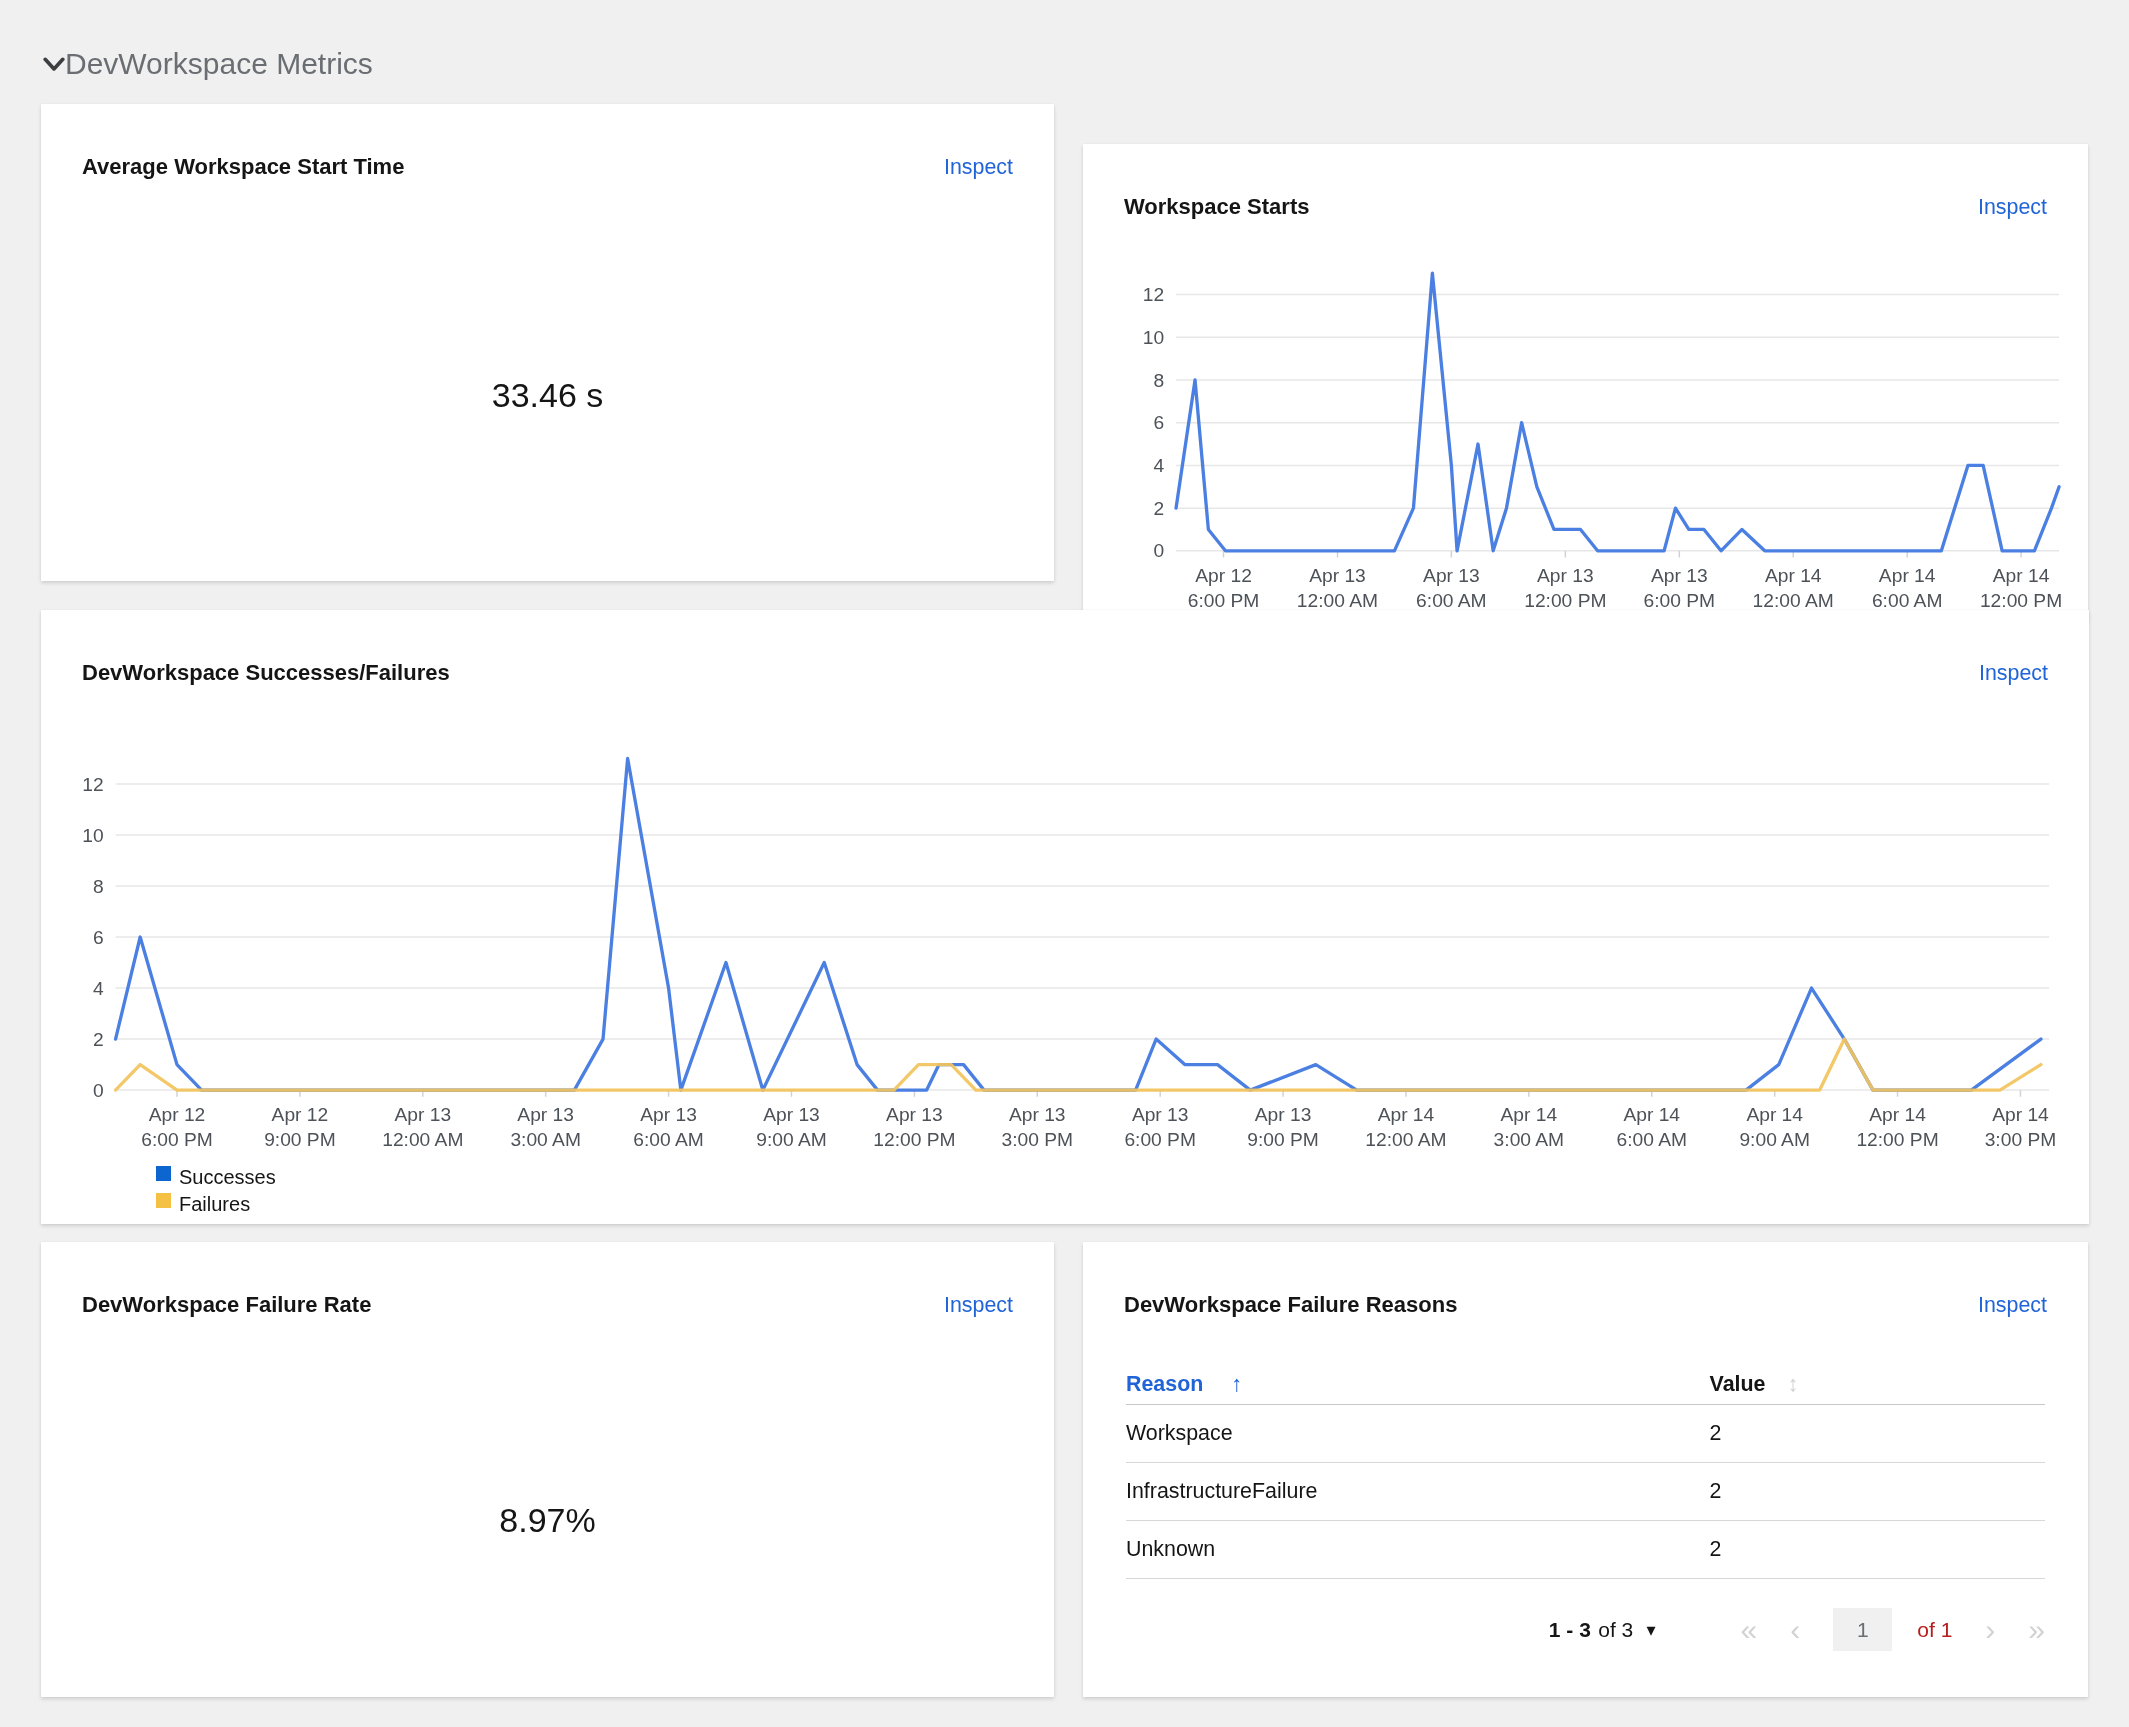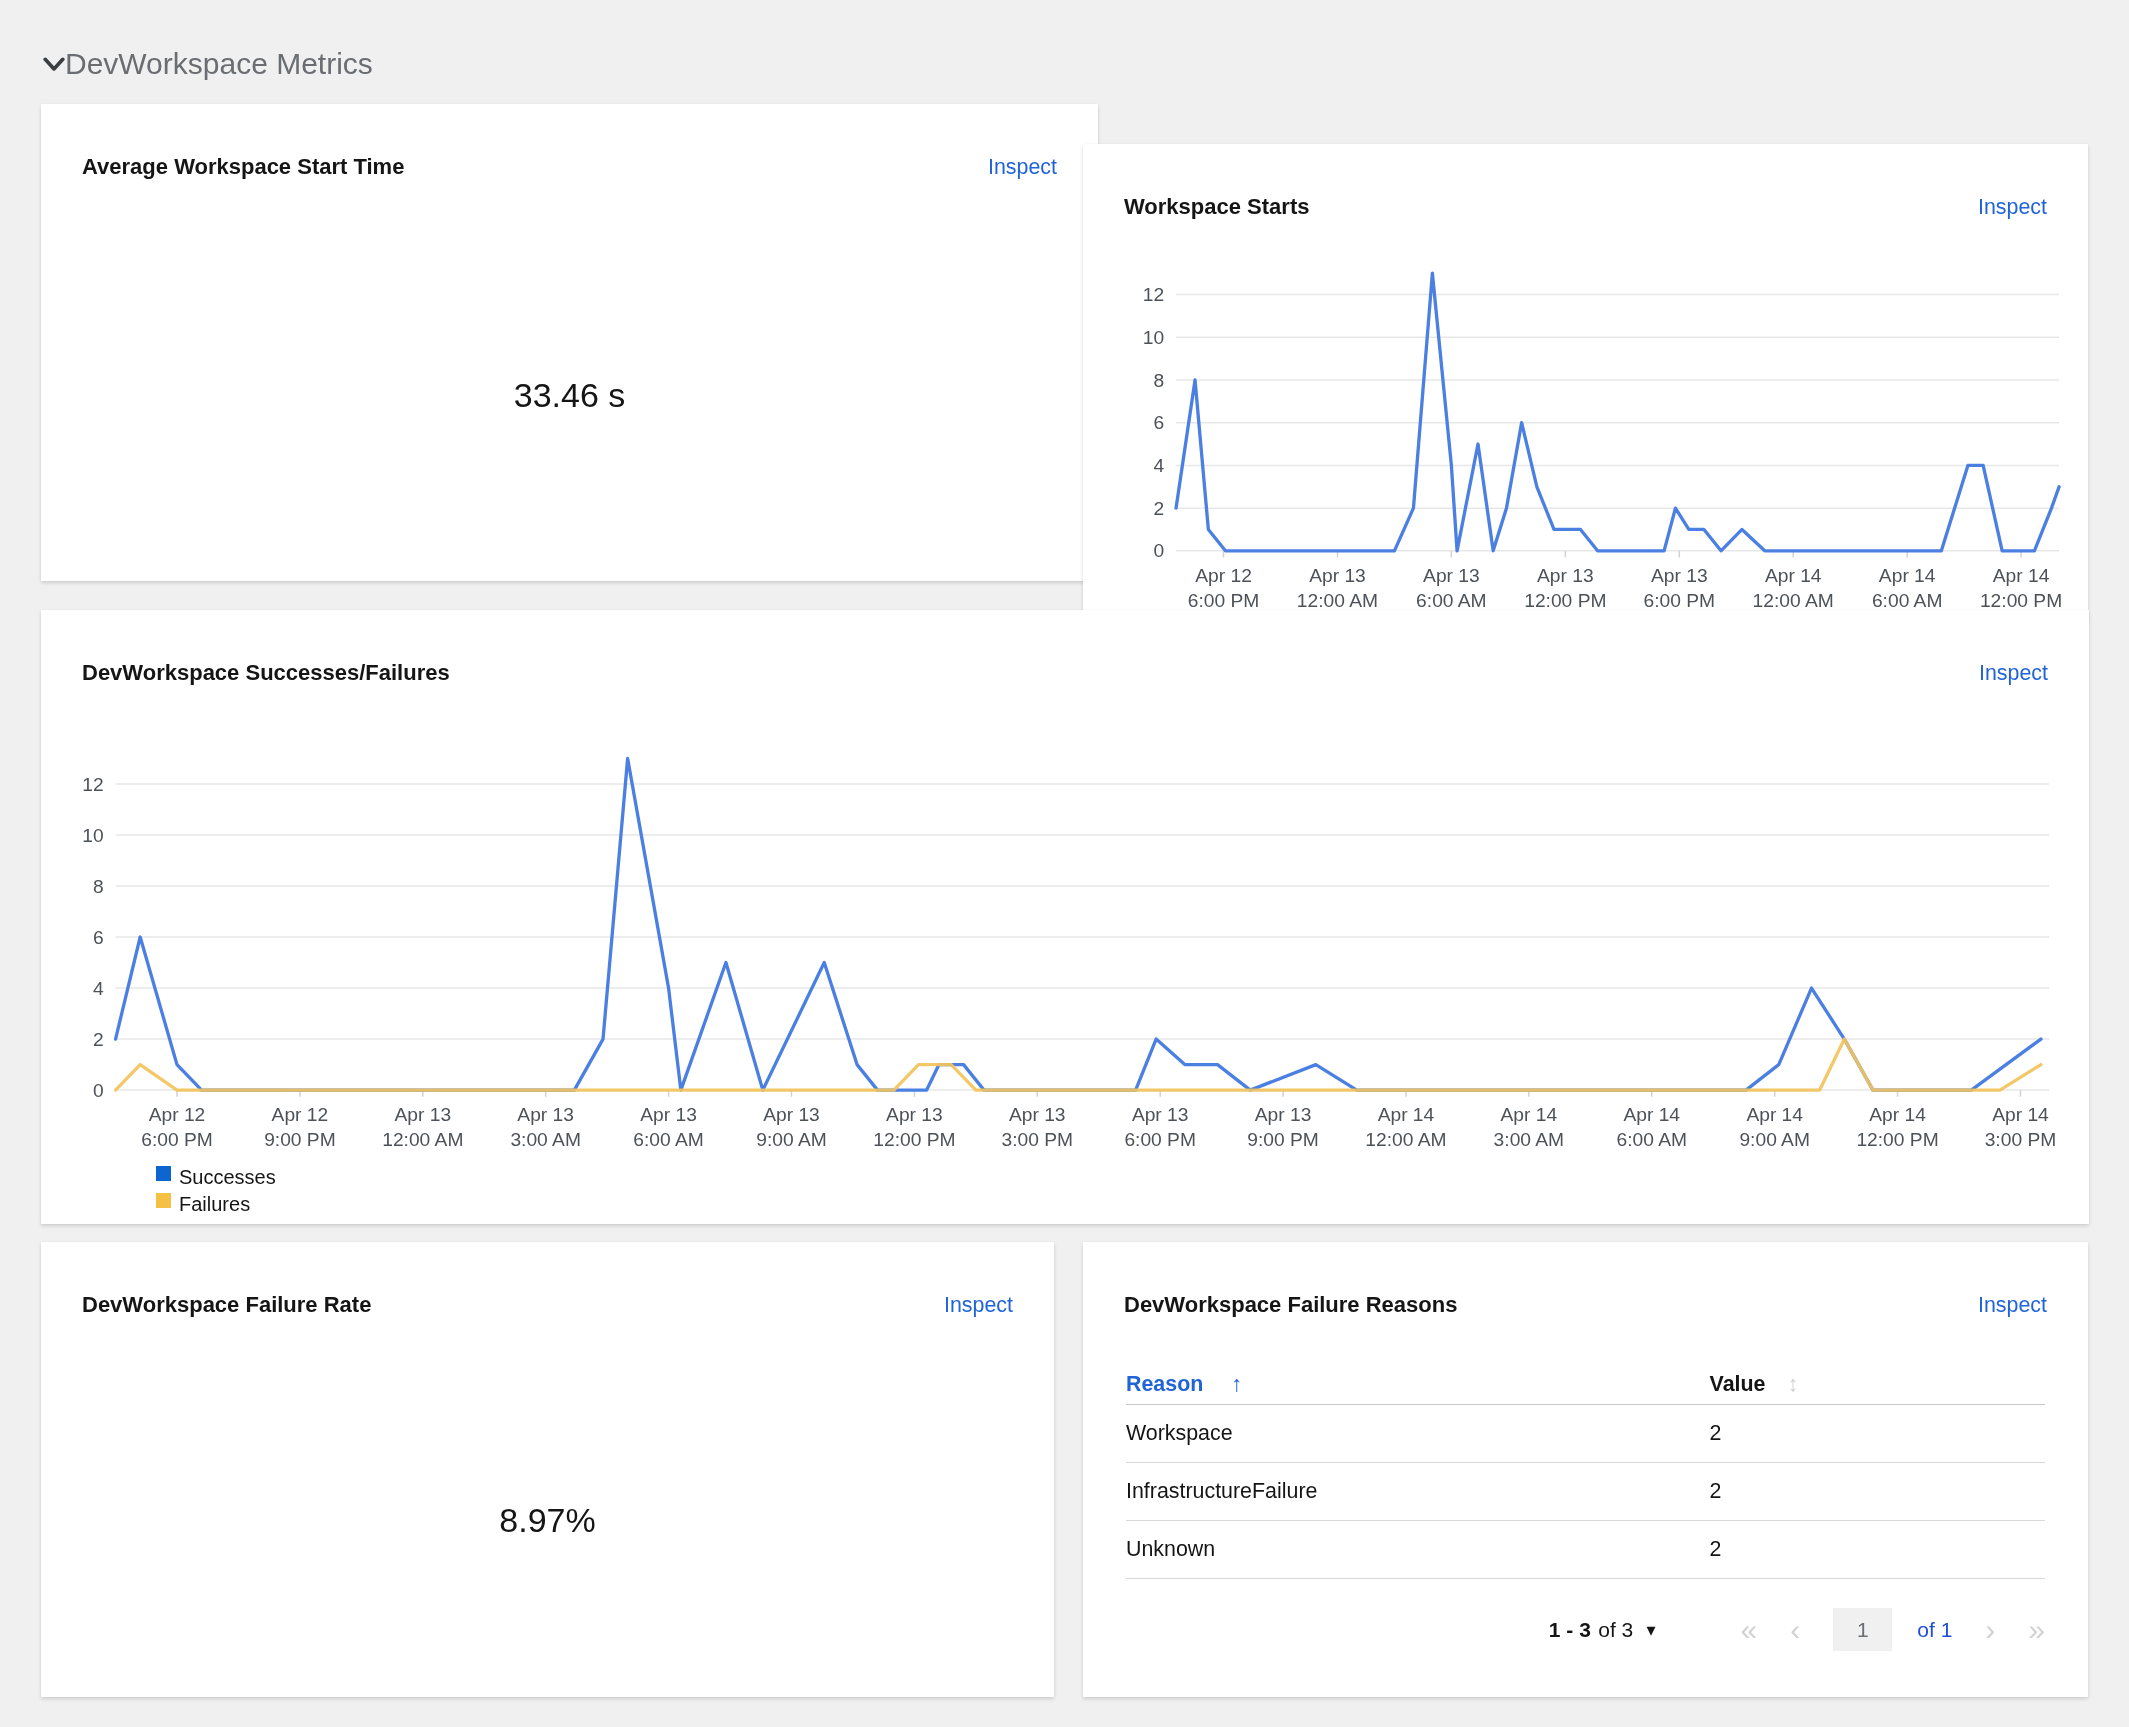--- a/index.html
+++ b/index.html
@@ -15,21 +15,21 @@
     display:flex;align-items:center;
     color:#6a6e73;font-size:30px;font-weight:400;
     cursor:pointer;background:none;border:none;padding:0;
     font-family:"Liberation Sans", sans-serif;
   }
   .chev{width:22px;height:15px;flex:0 0 auto;}
   .card{
     position:absolute;background:#ffffff;
     box-shadow:0 1.5px 3.7px rgba(3,3,3,0.14), 0 0 0.7px rgba(3,3,3,0.1);
   }
-  #card-avg   {left:41px;  top:104px;  width:1013px; height:477px;padding-left:44px;}
+  #card-avg   {left:41px;  top:104px;  width:1013px; height:477px;}
   #card-starts{left:1083px;top:104px;  width:1005px; height:477px;margin-top:40px;}
   #card-sf    {left:41px;  top:610px;  width:2048px; height:614px;}
   #card-rate  {left:41px;  top:1242px; width:1013px; height:455px;}
   #card-reasons{left:1083px;top:1242px;width:1005px; height:455px;}
   .card-header{
     position:absolute;left:41px;right:41px;top:50px;
     display:flex;justify-content:space-between;align-items:baseline;
   }
   .card-title{font-size:22px;font-weight:700;color:#151515;}
   .inspect-link{font-size:21.4px;color:#2064d8;text-decoration:none;cursor:pointer;}
@@ -65,21 +65,21 @@
   .range-bold{font-weight:700;}
   .range-of{margin-left:7.4px;}
   .caret{margin-left:13.3px;font-size:18px;color:#151515;}
   .nav-group{display:flex;align-items:center;margin-left:85px;}
   .nav-btn{color:#d2d2d2;font-size:30px;line-height:1;background:none;border:none;cursor:default;padding:0;font-family:"Liberation Sans",sans-serif;}
   .nav-btn + .nav-btn{margin-left:33px;}
   .page-box{
     width:55px;height:41px;margin:0 25px 0 33px;background:#f0f0f0;border:none;
     text-align:center;font-size:21px;color:#6a6e73;font-family:"Liberation Sans",sans-serif;
   }
-  .of-total{color:#1d4ed8;margin-right:33px;}
+  .of-total{color:#b91c1c;margin-right:33px;}
 </style>
 </head>
 <body>
 
 <button class="section-toggle">
   <svg class="chev" viewBox="0 0 30 20">
     <polyline points="3,3 15,16 27,3" fill="none" stroke="#3c3f42" stroke-width="5" stroke-linecap="round" stroke-linejoin="round"></polyline>
   </svg>
   <span>DevWorkspace Metrics</span>
 </button>

